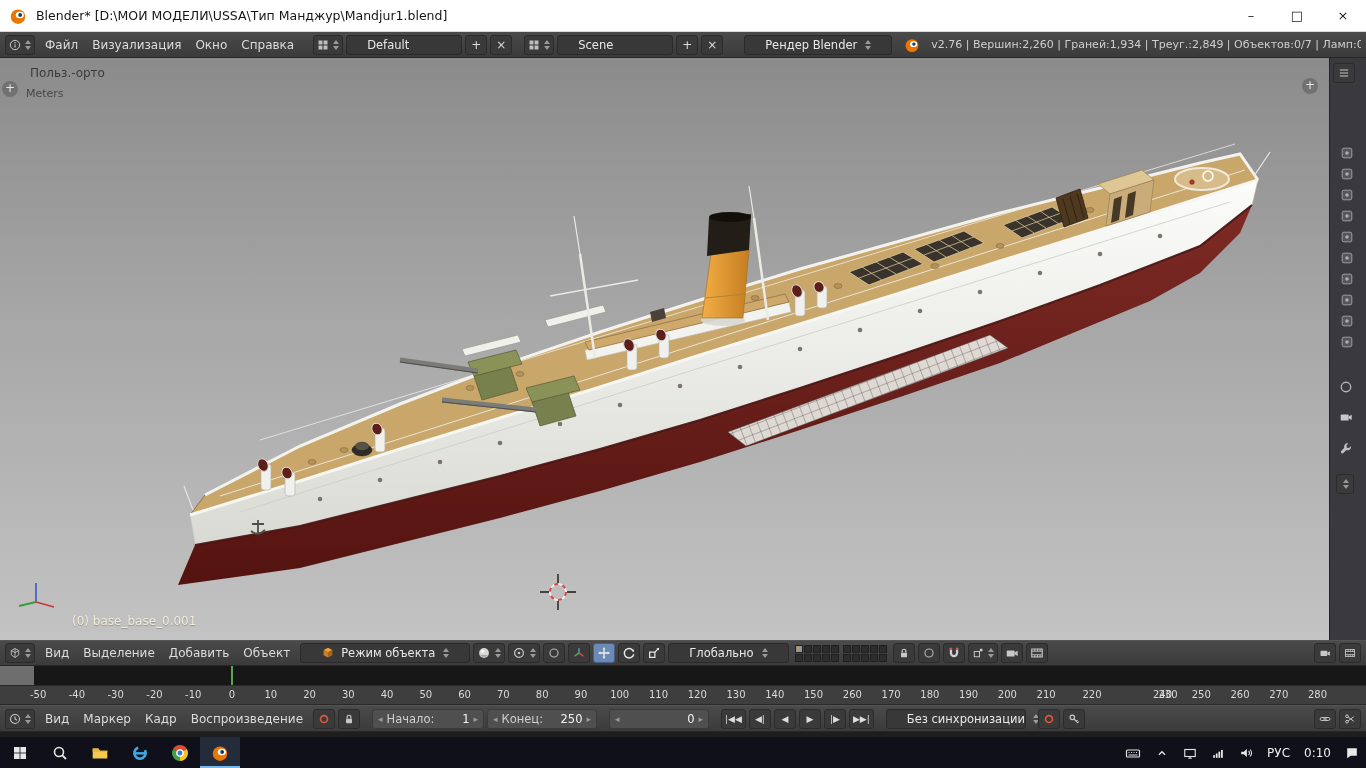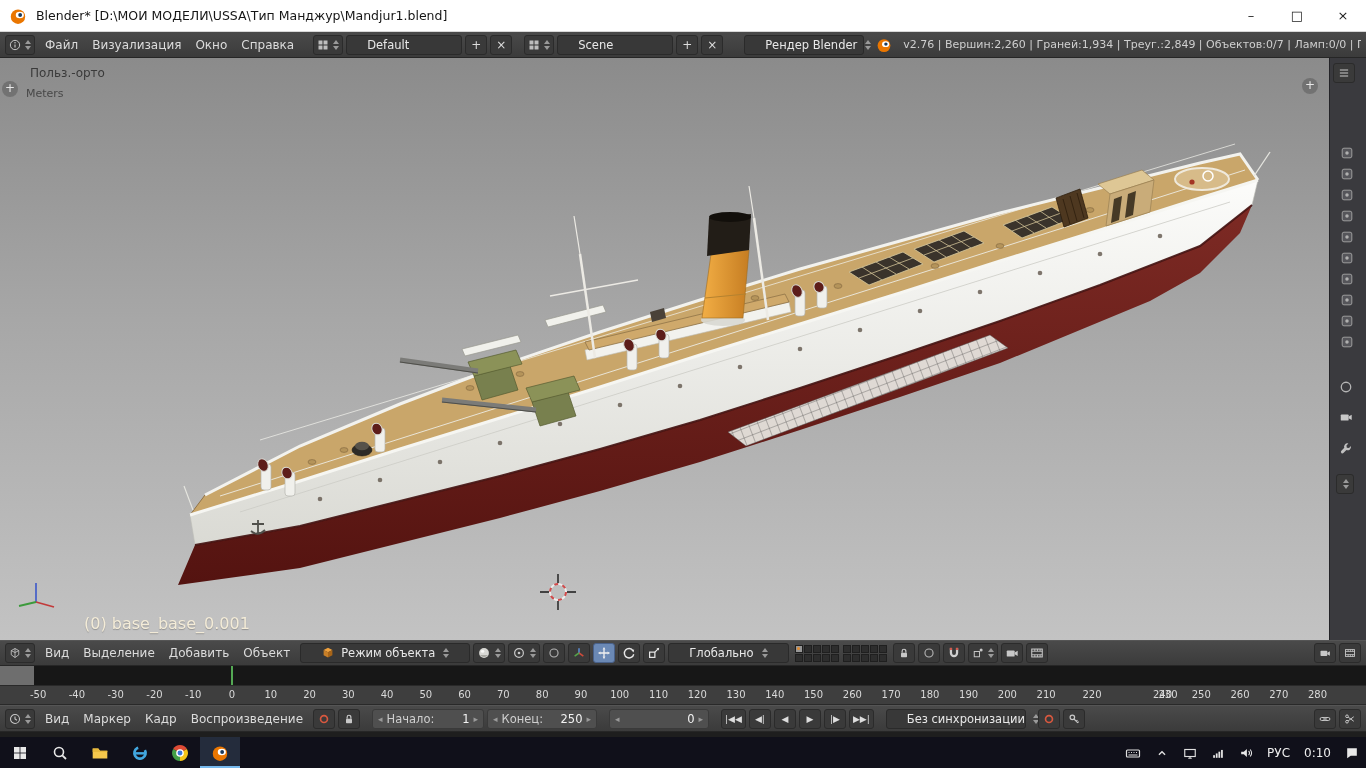--- a/index.html
+++ b/index.html
@@ -34,21 +34,21 @@
   .layers{display:flex;gap:4px;align-items:center;margin:0 3px;}
   .lgrid{display:grid;grid-template-columns:repeat(5,8px);grid-auto-rows:8px;gap:1px;}
   .lc{background:#2d2d2d;border:1px solid #1f1f1f;box-sizing:border-box;position:relative;}
   .lc.on{background:#979797;}
   .lc.dot::after{content:"";position:absolute;left:1.5px;top:1.5px;width:3px;height:3px;border-radius:50%;background:#e08a2f;}
   
   .viewport{position:absolute;top:58px;left:0;width:1330px;height:582px;background:linear-gradient(#8b8b8b,#a7a7a7 45%,#c3c3c3);overflow:hidden;}
   .shipsvg{position:absolute;left:0;top:0;width:1330px;height:582px;}
   .vlabel{position:absolute;left:30px;top:8px;font-size:12px;color:#3a3a3a;}
   .ulabel{position:absolute;left:26px;top:29px;font-size:11px;color:#484848;}
-  .objname{position:absolute;left:84px;top:556px;font-size:16px;color:#f4ecd8;text-shadow:0 1px 1px rgba(0,0,0,.25);}
+  .objname{position:absolute;left:72px;top:556px;font-size:12px;color:#f4ecd8;text-shadow:0 1px 1px rgba(0,0,0,.25);}
   .plusbtn{position:absolute;width:16px;height:16px;border-radius:50%;background:rgba(50,50,50,.30);color:#e8e8e8;font-size:12px;line-height:15px;text-align:center;}
   
   .rstrip{position:absolute;top:58px;right:0;width:36px;height:582px;background:#3a3a3e;border-left:1px solid #232327;z-index:5;}
   .rstrip .ibtn{position:absolute;left:3px;}
   .ptabs{position:absolute;left:9px;top:88px;display:flex;flex-direction:column;gap:7px;}
   .ptab{width:16px;height:14px;display:flex;align-items:center;justify-content:center;}
   .rsitem{position:absolute;left:9px;}
   
   .tlstrip{position:absolute;top:666px;left:0;width:100%;height:19px;background:#171717;}
   .startblock{position:absolute;left:0;top:0;width:34px;height:100%;background:#6e6e6e;}
@@ -281,21 +281,21 @@
         </svg>
         <span class="dda"></span>
       </div>
     <div class="dd" style="width:116px">
         <span>Scene</span>
       </div>
     <div class="ibtn sq">+</div>
     <div class="ibtn sq">×</div>
     <span class="sp"></span>
       <span class="sp"></span>
-    <div class="dd" style="width:120px">
+    <div class="dd" style="width:148px">
         <span style="flex:1">Рендер Blender</span>
         <span class="dda"></span>
       </div>
     <span class="sp"></span>
     <svg class="ic i16" viewBox="0 0 16 16">
         <use href="#sym-blender"></use>
       </svg>
     <span class="stats">v2.76 | Вершин:2,260 | Граней:1,934 | Треуг.:2,849 | Объектов:0/7 | Ламп:0/0 | Пам.:53.</span>
   </div>
 

